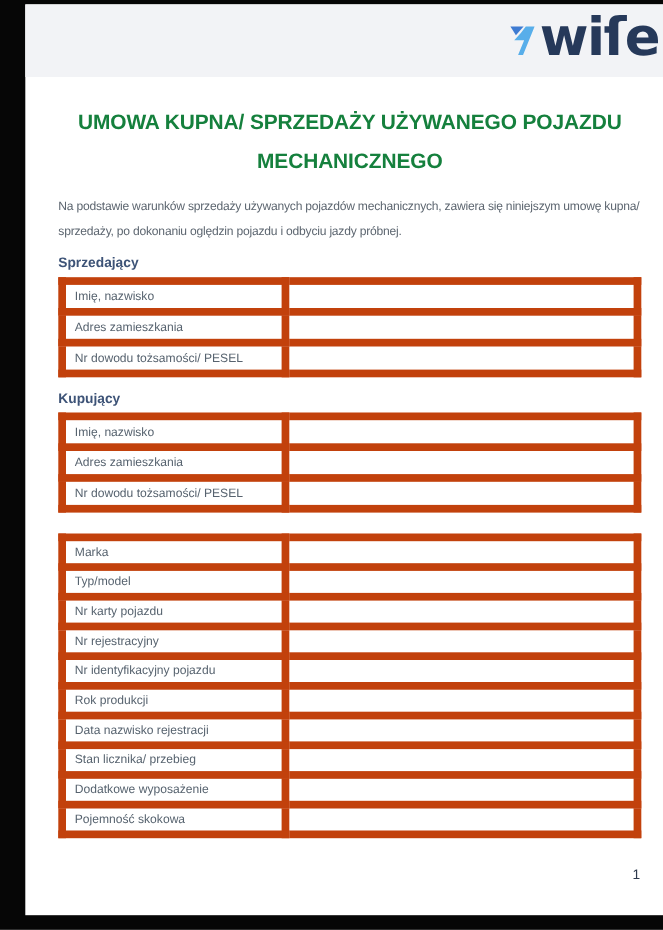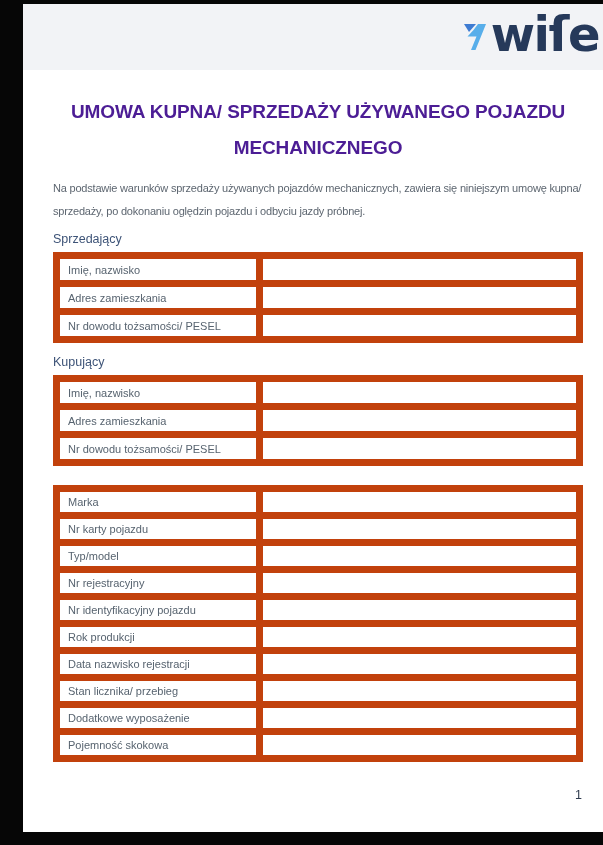--- a/index.html
+++ b/index.html
@@ -10,26 +10,26 @@
   
   .band{position:relative;height:66px;background:#f2f3f6;}
   .logo{position:absolute;right:13px;top:12px;height:42px;display:flex;align-items:center;gap:4px;}
   .flag{display:block;}
   .wordmark{font-family:"DejaVu Sans",sans-serif;font-weight:700;font-size:48px;
             letter-spacing:-1.5px;line-height:1;color:#26395a;position:relative;top:-3px;}
 
   
   .content{padding:0 29px 0 30px;}
   .title{margin:24px 0 0;font-weight:700;font-size:19px;line-height:36px;
-         color:#4c1d95;text-align:center;letter-spacing:-0.1px;}
+         color:#15803d;text-align:center;letter-spacing:-0.1px;}
   .intro{margin:11px 0 2px;font-size:11px;line-height:23px;color:#5d6670;
          letter-spacing:-0.2px;white-space:nowrap;}
   .intro div{white-space:nowrap;}
 
-  h2.sec{margin:12px 0 0;font-size:12.5px;line-height:15px;font-weight:400;color:#3d5377;}
+  h2.sec{margin:12px 0 0;font-size:12.5px;line-height:15px;font-weight:700;color:#3d5377;}
   h2.sec.first{margin-top:9px;}
   h2.sec.blue{color:#33609f;}
 
   table.fields{border-collapse:collapse;width:100%;table-layout:fixed;margin-top:5px;}
   table.fields td{border:7px solid #c2410c;height:21px;font-size:11px;color:#57636f;
                   padding:0 4px 0 8px;vertical-align:middle;overflow:hidden;}
   table.fields td.lbl{width:184px;}
   table.fields.big{margin-top:19px;}
   table.fields.big td{height:20px;}
 
@@ -99,25 +99,25 @@
         </tbody>
       </table>
 
       <table class="fields big">
         <tbody>
           <tr>
             <td class="lbl">Marka</td>
             <td class="val"></td>
           </tr>
           <tr>
-            <td class="lbl">Nr karty pojazdu</td>
+            <td class="lbl">Typ/model</td>
             <td class="val"></td>
           </tr>
           <tr>
-            <td class="lbl">Typ/model</td>
+            <td class="lbl">Nr karty pojazdu</td>
             <td class="val"></td>
           </tr>
           <tr>
             <td class="lbl">Nr rejestracyjny</td>
             <td class="val"></td>
           </tr>
           <tr>
             <td class="lbl">Nr identyfikacyjny pojazdu</td>
             <td class="val"></td>
           </tr>

